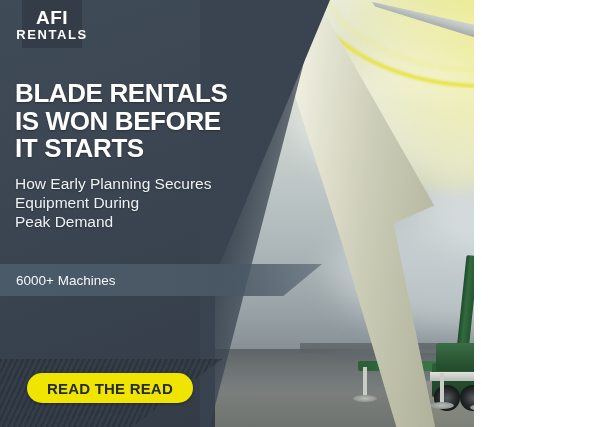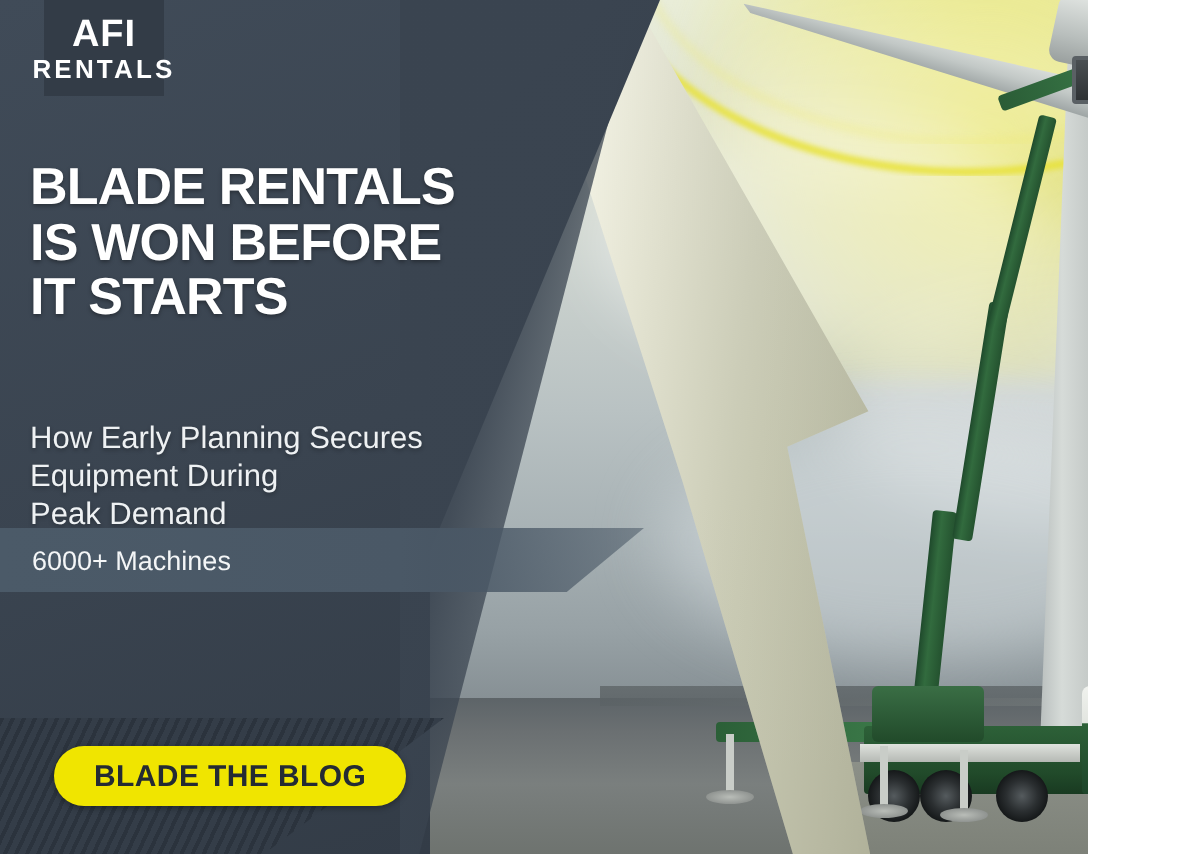--- a/index.html
+++ b/index.html
@@ -2,21 +2,21 @@
 <html><head>
 <meta charset="utf-8">
 <style>
   html,body{margin:0;padding:0;}
   body{
     width:600px;height:427px;overflow:hidden;
     font-family:"Liberation Sans", sans-serif;
     background:#3b4personally;
   }
   #banner{
-    position:relative;width:544px;height:427px;overflow:hidden;
+    position:relative;width:474px;height:427px;overflow:hidden;
     background:#be185d;
   }
 
   
   .photo{
     position:absolute;inset:0;
     background:
       linear-gradient(180deg,#e9edd9 0%,#dfe3d6 14%,#cdd4cf 30%,#b9c2c3 48%,#a8b2b5 62%,#97a1a5 74%,#7e878c 86%,#6d757a 94%,#5e666b 100%);
   }
   
@@ -233,21 +233,20 @@
     letter-spacing:-.4px;
     text-shadow:0 1px 2px rgba(0,0,0,.35);
   }
   .headline div{white-space:nowrap;}
 
   
   .subhead{
     position:absolute;left:15px;top:175px;width:280px;
     color:#eef1f3;font-size:15.5px;font-weight:normal;line-height:1.22;
     text-shadow:0 1px 2px rgba(0,0,0,.30);
-    margin-top:36px;
   }
   .subhead div{white-space:nowrap;}
 
   
   .bar{
     position:absolute;left:0;height:32px;
     display:flex;align-items:center;
     color:#f4f6f7;font-size:13.5px;
     padding-left:16px;
     box-sizing:border-box;
@@ -362,16 +361,16 @@
     <div>Peak Demand</div>
   </div>
 
   <div class="bar bar1">
     <span>6000+ Machines</span>
   </div>
 
   <div class="stripe-band"></div>
 
   <div class="cta">
-    <span>BLADE THE BLOG</span>
+    <span>READ THE READ</span>
   </div>
 
 </div>
 
 </body></html>

